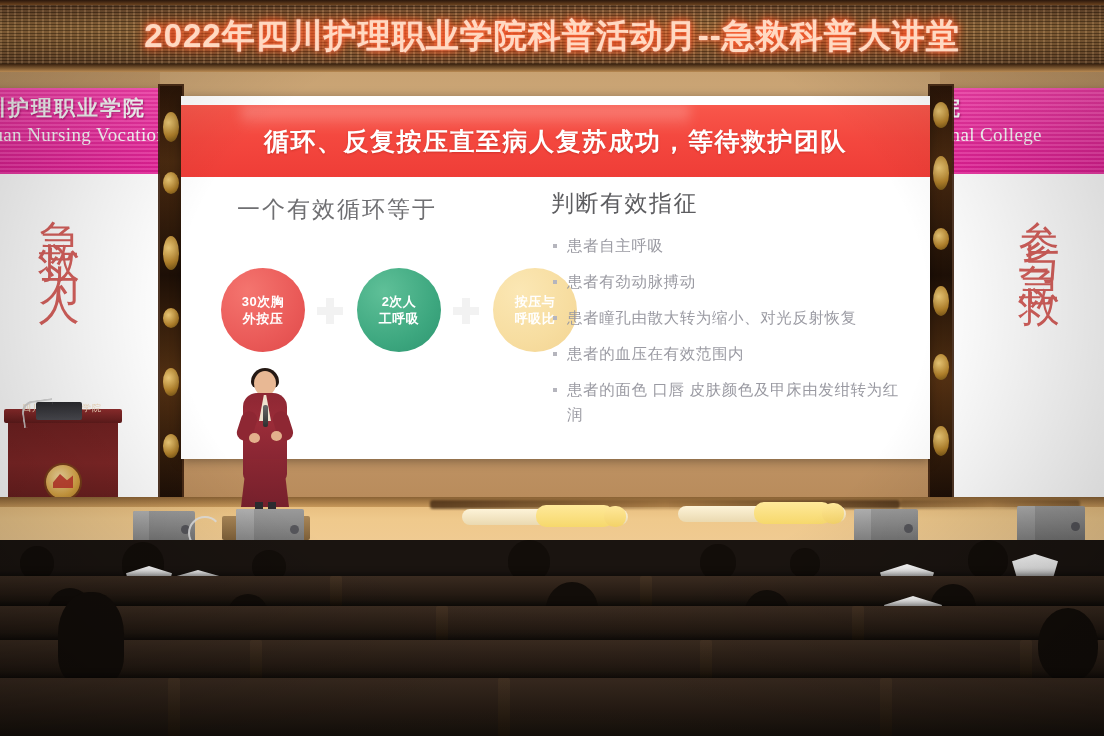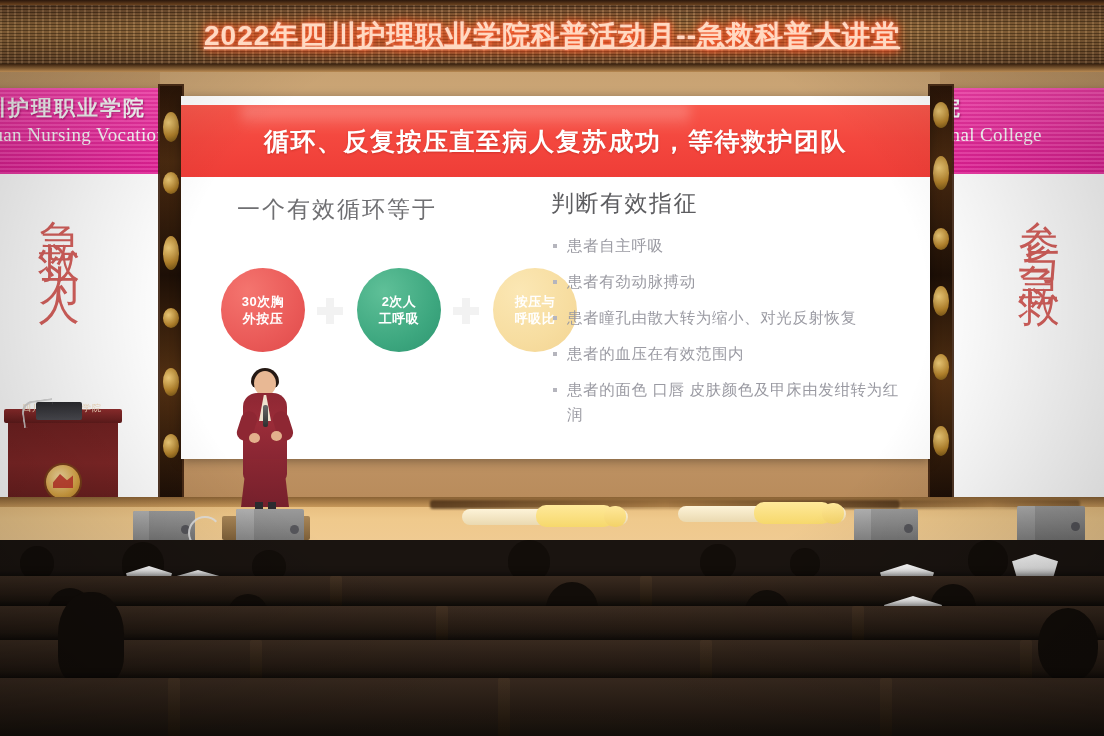--- a/index.html
+++ b/index.html
@@ -25,25 +25,24 @@
     pointer-events:none;
   }
   .led-banner::before{
     content:"";position:absolute;left:0;top:0;width:100%;height:100%;
     background:repeating-linear-gradient(90deg,rgba(255,235,200,.10) 0 2px,rgba(0,0,0,.14) 2px 7px);
     pointer-events:none;
   }
   .led-text{
     position:absolute;left:50%;top:50%;transform:translate(-50%,-50%);
     white-space:nowrap;
-    font-size:28px;font-weight:700;letter-spacing:1px;
+    font-size:33px;font-weight:700;letter-spacing:1px;
     color:#ffd9c2;
     text-shadow:0 0 6px #ff5a2a,0 0 14px #ff3c10,0 0 2px #fff;
     z-index:3;
-    text-decoration:underline;
   }
   .led-edge-top,.led-edge-bot{position:absolute;left:0;width:100%;z-index:4;}
   .led-edge-top{top:0;height:5px;background:linear-gradient(180deg,#2b170c,#6b431f);}
   .led-edge-bot{bottom:0;height:8px;background:linear-gradient(180deg,#3a220f,#b98a52);}
 
   
   .back-wall{
     position:absolute;left:0;top:72px;width:1104px;height:425px;
     background:linear-gradient(180deg,#c8a272 0%,#d7b286 28%,#cda478 62%,#b98c5c 100%);
   }

